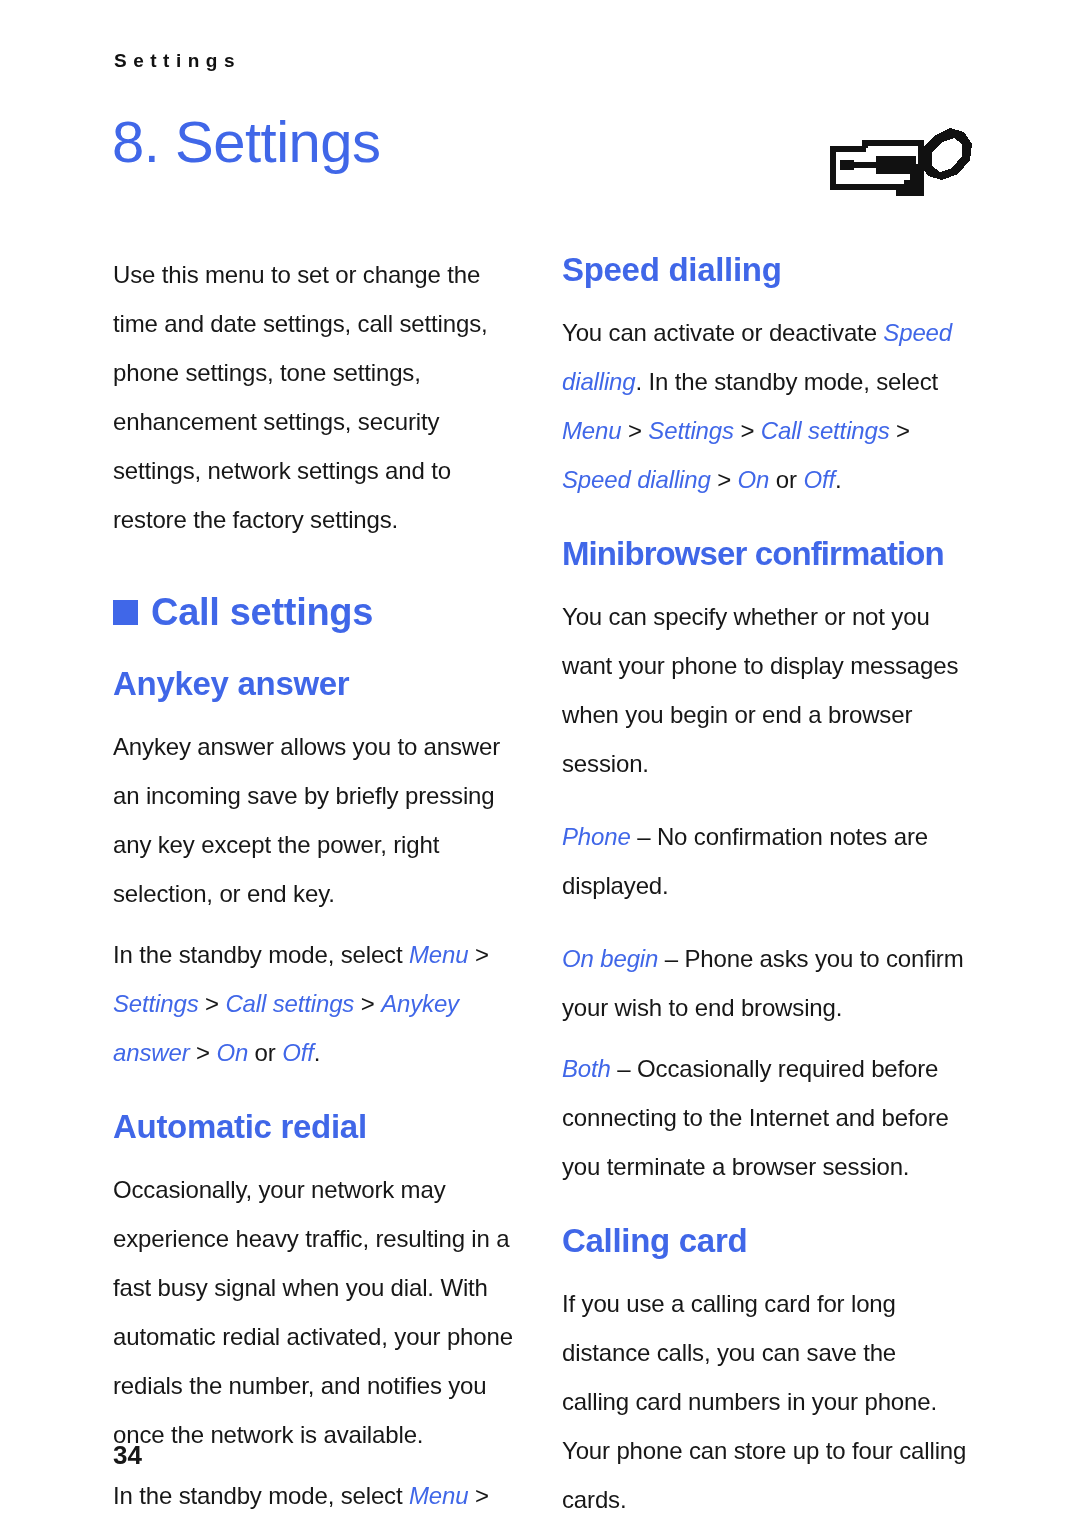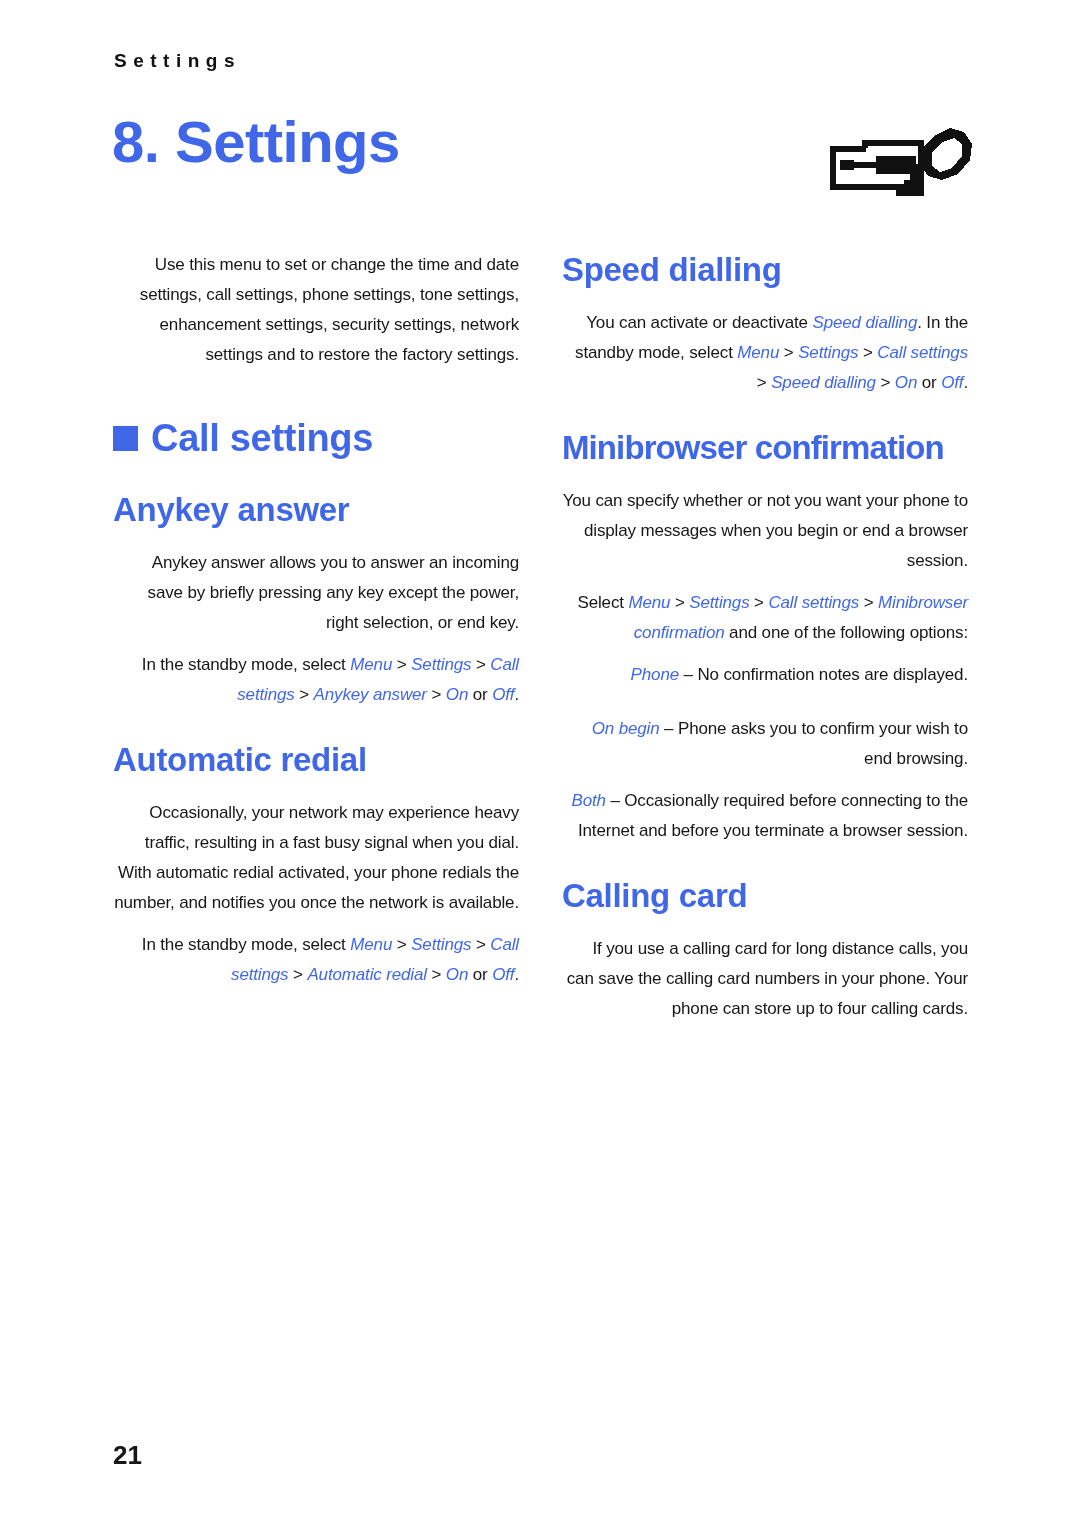--- a/index.html
+++ b/index.html
@@ -32,21 +32,21 @@
     color: #111111;
     white-space: nowrap;
   }
 
   
   .chapter-title {
     position: absolute;
     left: 112px;
     top: 108px;
     font-size: 58px;
-    font-weight: bold;
+    font-weight: normal;
     color: #4067E8;
     letter-spacing: -0.5px;
     white-space: nowrap;
   }
 
   
   .chapter-icon {
     position: absolute;
     left: 818px;
     top: 118px;
@@ -60,25 +60,24 @@
     position: absolute;
     top: 250px;
     width: 406px;
   }
   .col-left  { left: 113px; }
   .col-right { left: 562px; }
 
   
   p.body {
     margin: 0 0 0 0;
-    font-size: 17px;
-    line-height: 30px;
+    font-size: 24px;
+    line-height: 49px;
     color: #171717;
     letter-spacing: -0.15px;
-    text-align: right;
   }
 
   .sec-head {
     font-size: 33px;
     font-weight: bold;
     color: #4067E8;
     letter-spacing: -0.3px;
     line-height: 40px;
     margin: 0;
   }
@@ -219,21 +218,20 @@
     <div class="sp-30"></div>
 
     <div class="sec-head tight">Minibrowser confirmation</div>
 
     <div class="sp-18"></div>
 
     <p class="body">You can specify whether or not you want your phone to display messages when you begin or end a browser session.</p>
 
     <div class="sp-12"></div>
 
-    <p class="body"><span>Select </span><span class="menu">Menu</span><span class="sep"> &gt; </span><span class="menu">Settings</span><span class="sep"> &gt; </span><span class="menu">Call settings</span><span class="sep"> &gt; </span><span class="menu">Minibrowser confirmation</span><span> and one of the following options:</span></p>
 
     <div class="sp-12"></div>
 
     <p class="body"><span class="menu">Phone</span><span> – </span><span>No confirmation notes are displayed.</span></p>
 
     <div class="sp-12"></div>
 
 
     <div class="sp-12"></div>
 
@@ -246,15 +244,15 @@
     <div class="sp-30"></div>
 
     <div class="sec-head">Calling card</div>
 
     <div class="sp-18"></div>
 
     <p class="body">If you use a calling card for long distance calls, you can save the calling card numbers in your phone. Your phone can store up to four calling cards.</p>
 
   </div>
 
-  <div class="page-number">21</div>
+  <div class="page-number">34</div>
 
 </div>
 
 </body></html>

